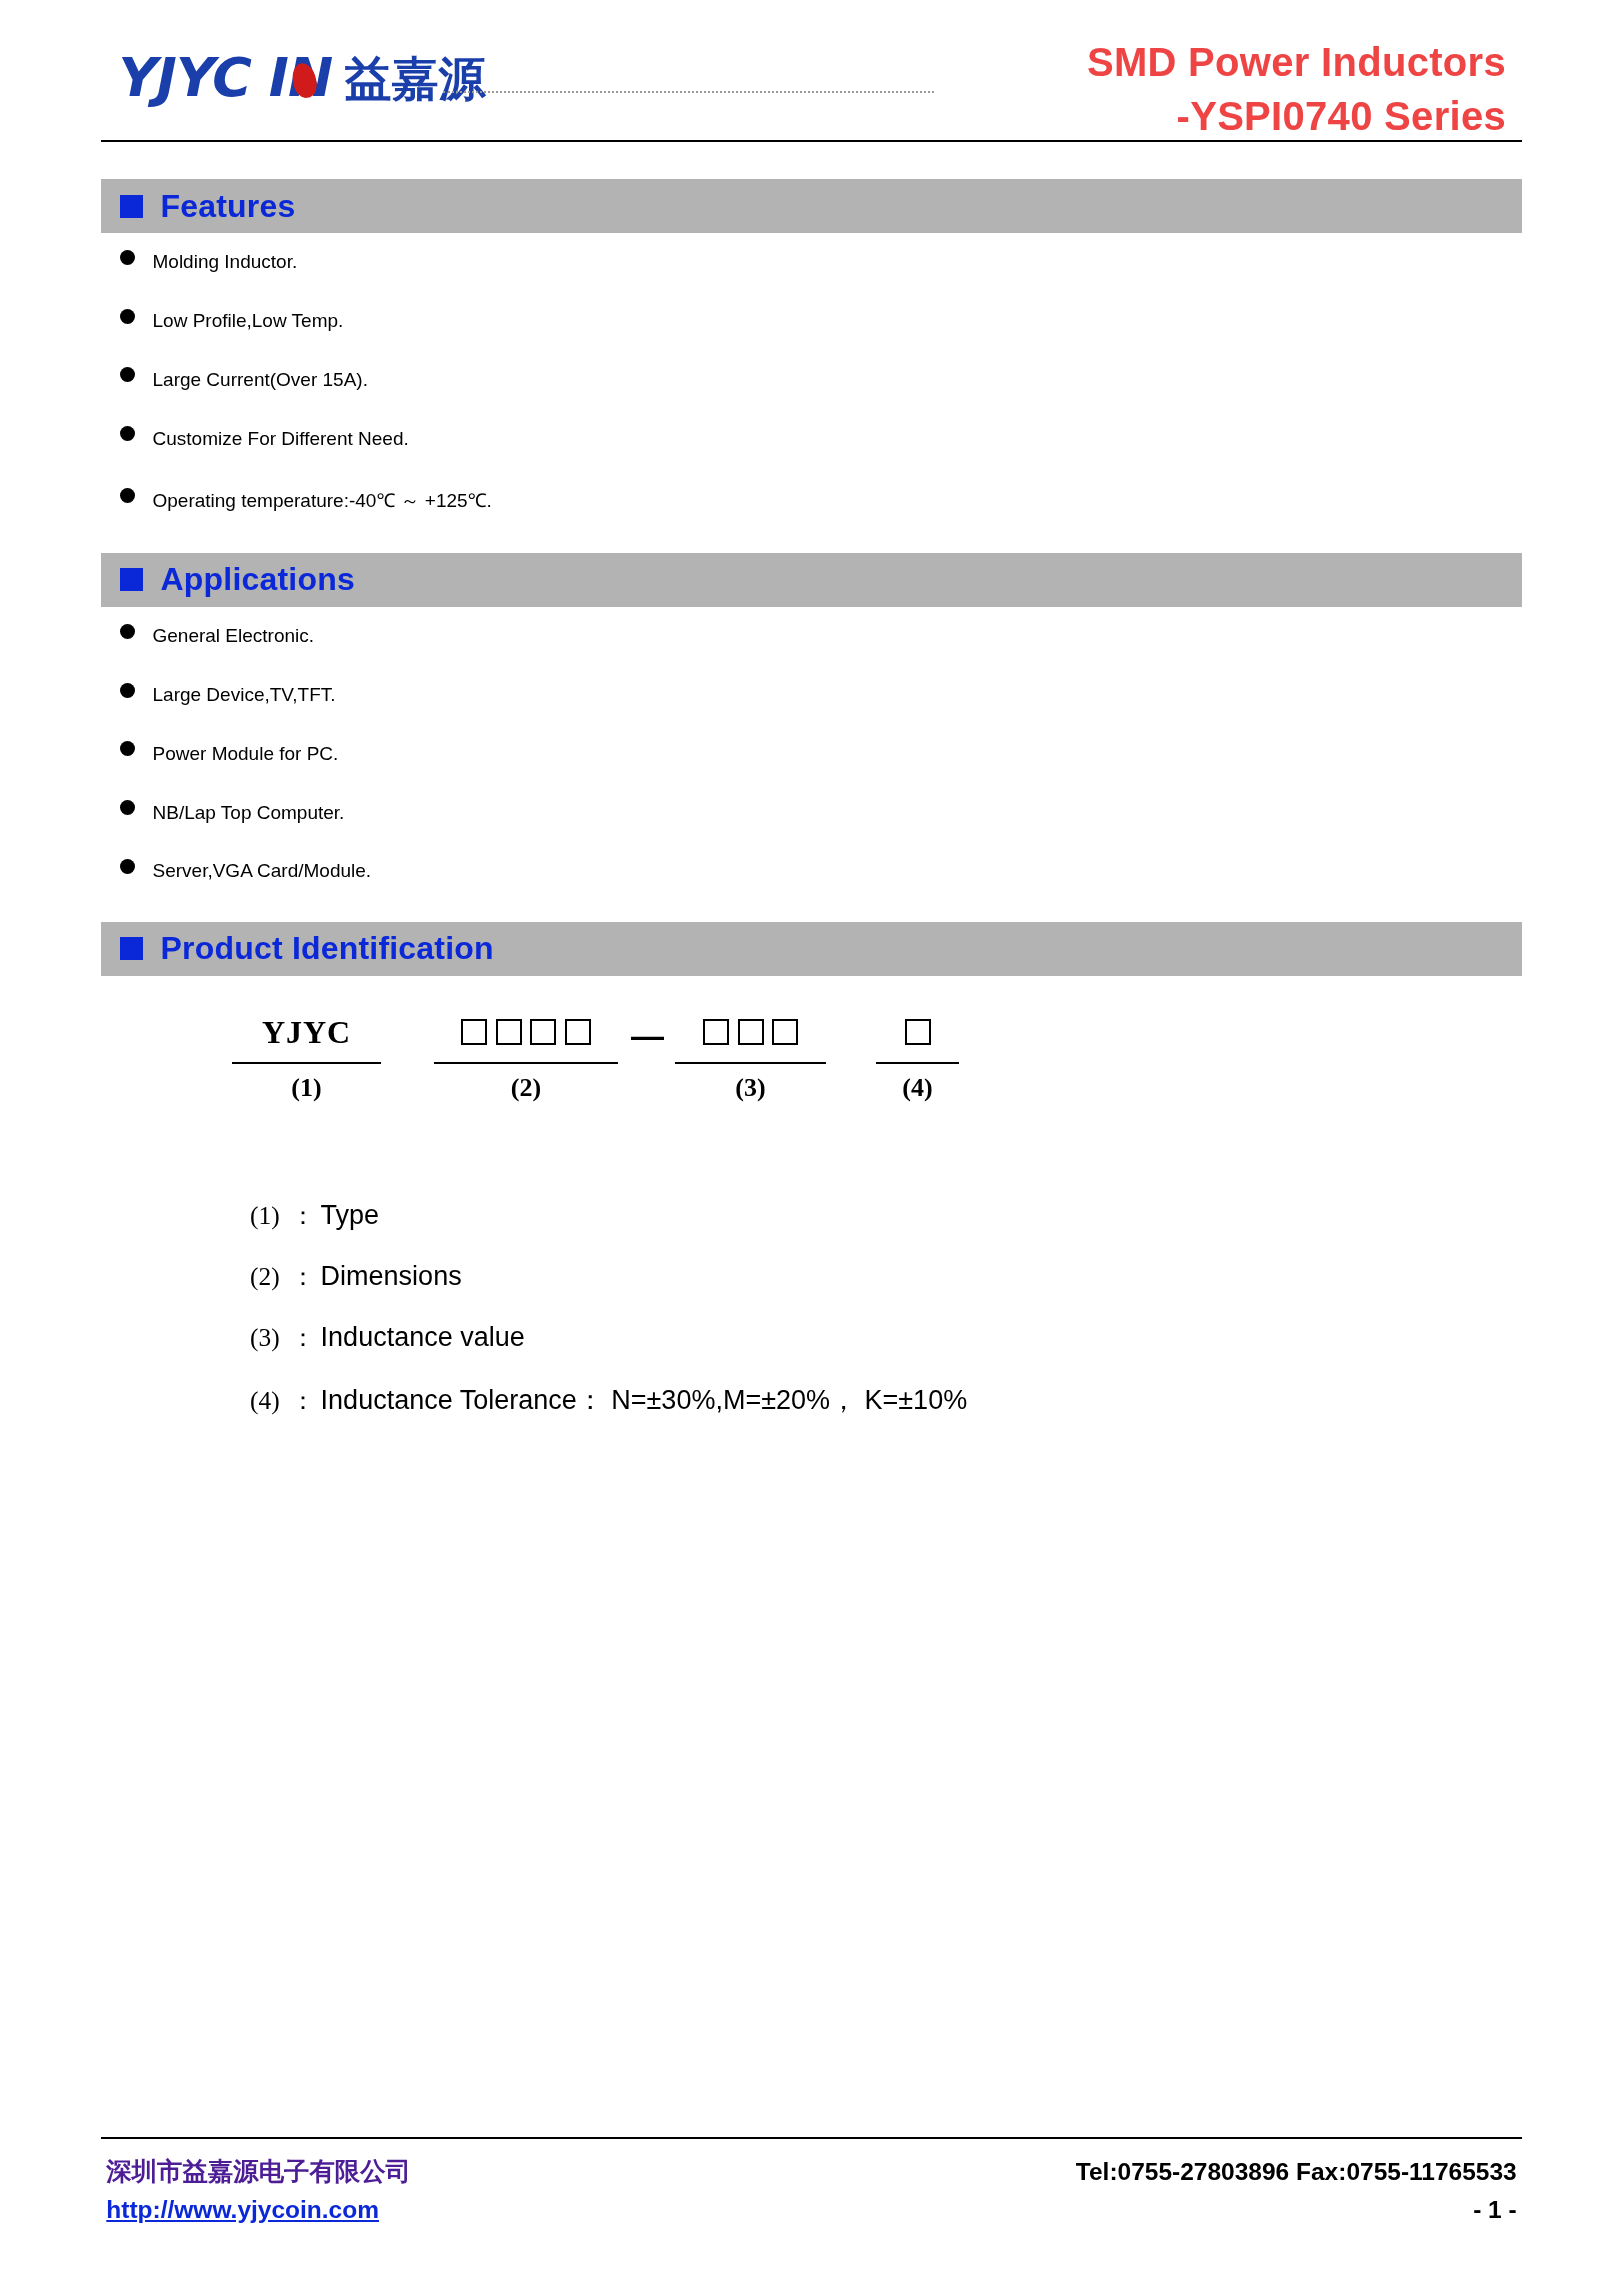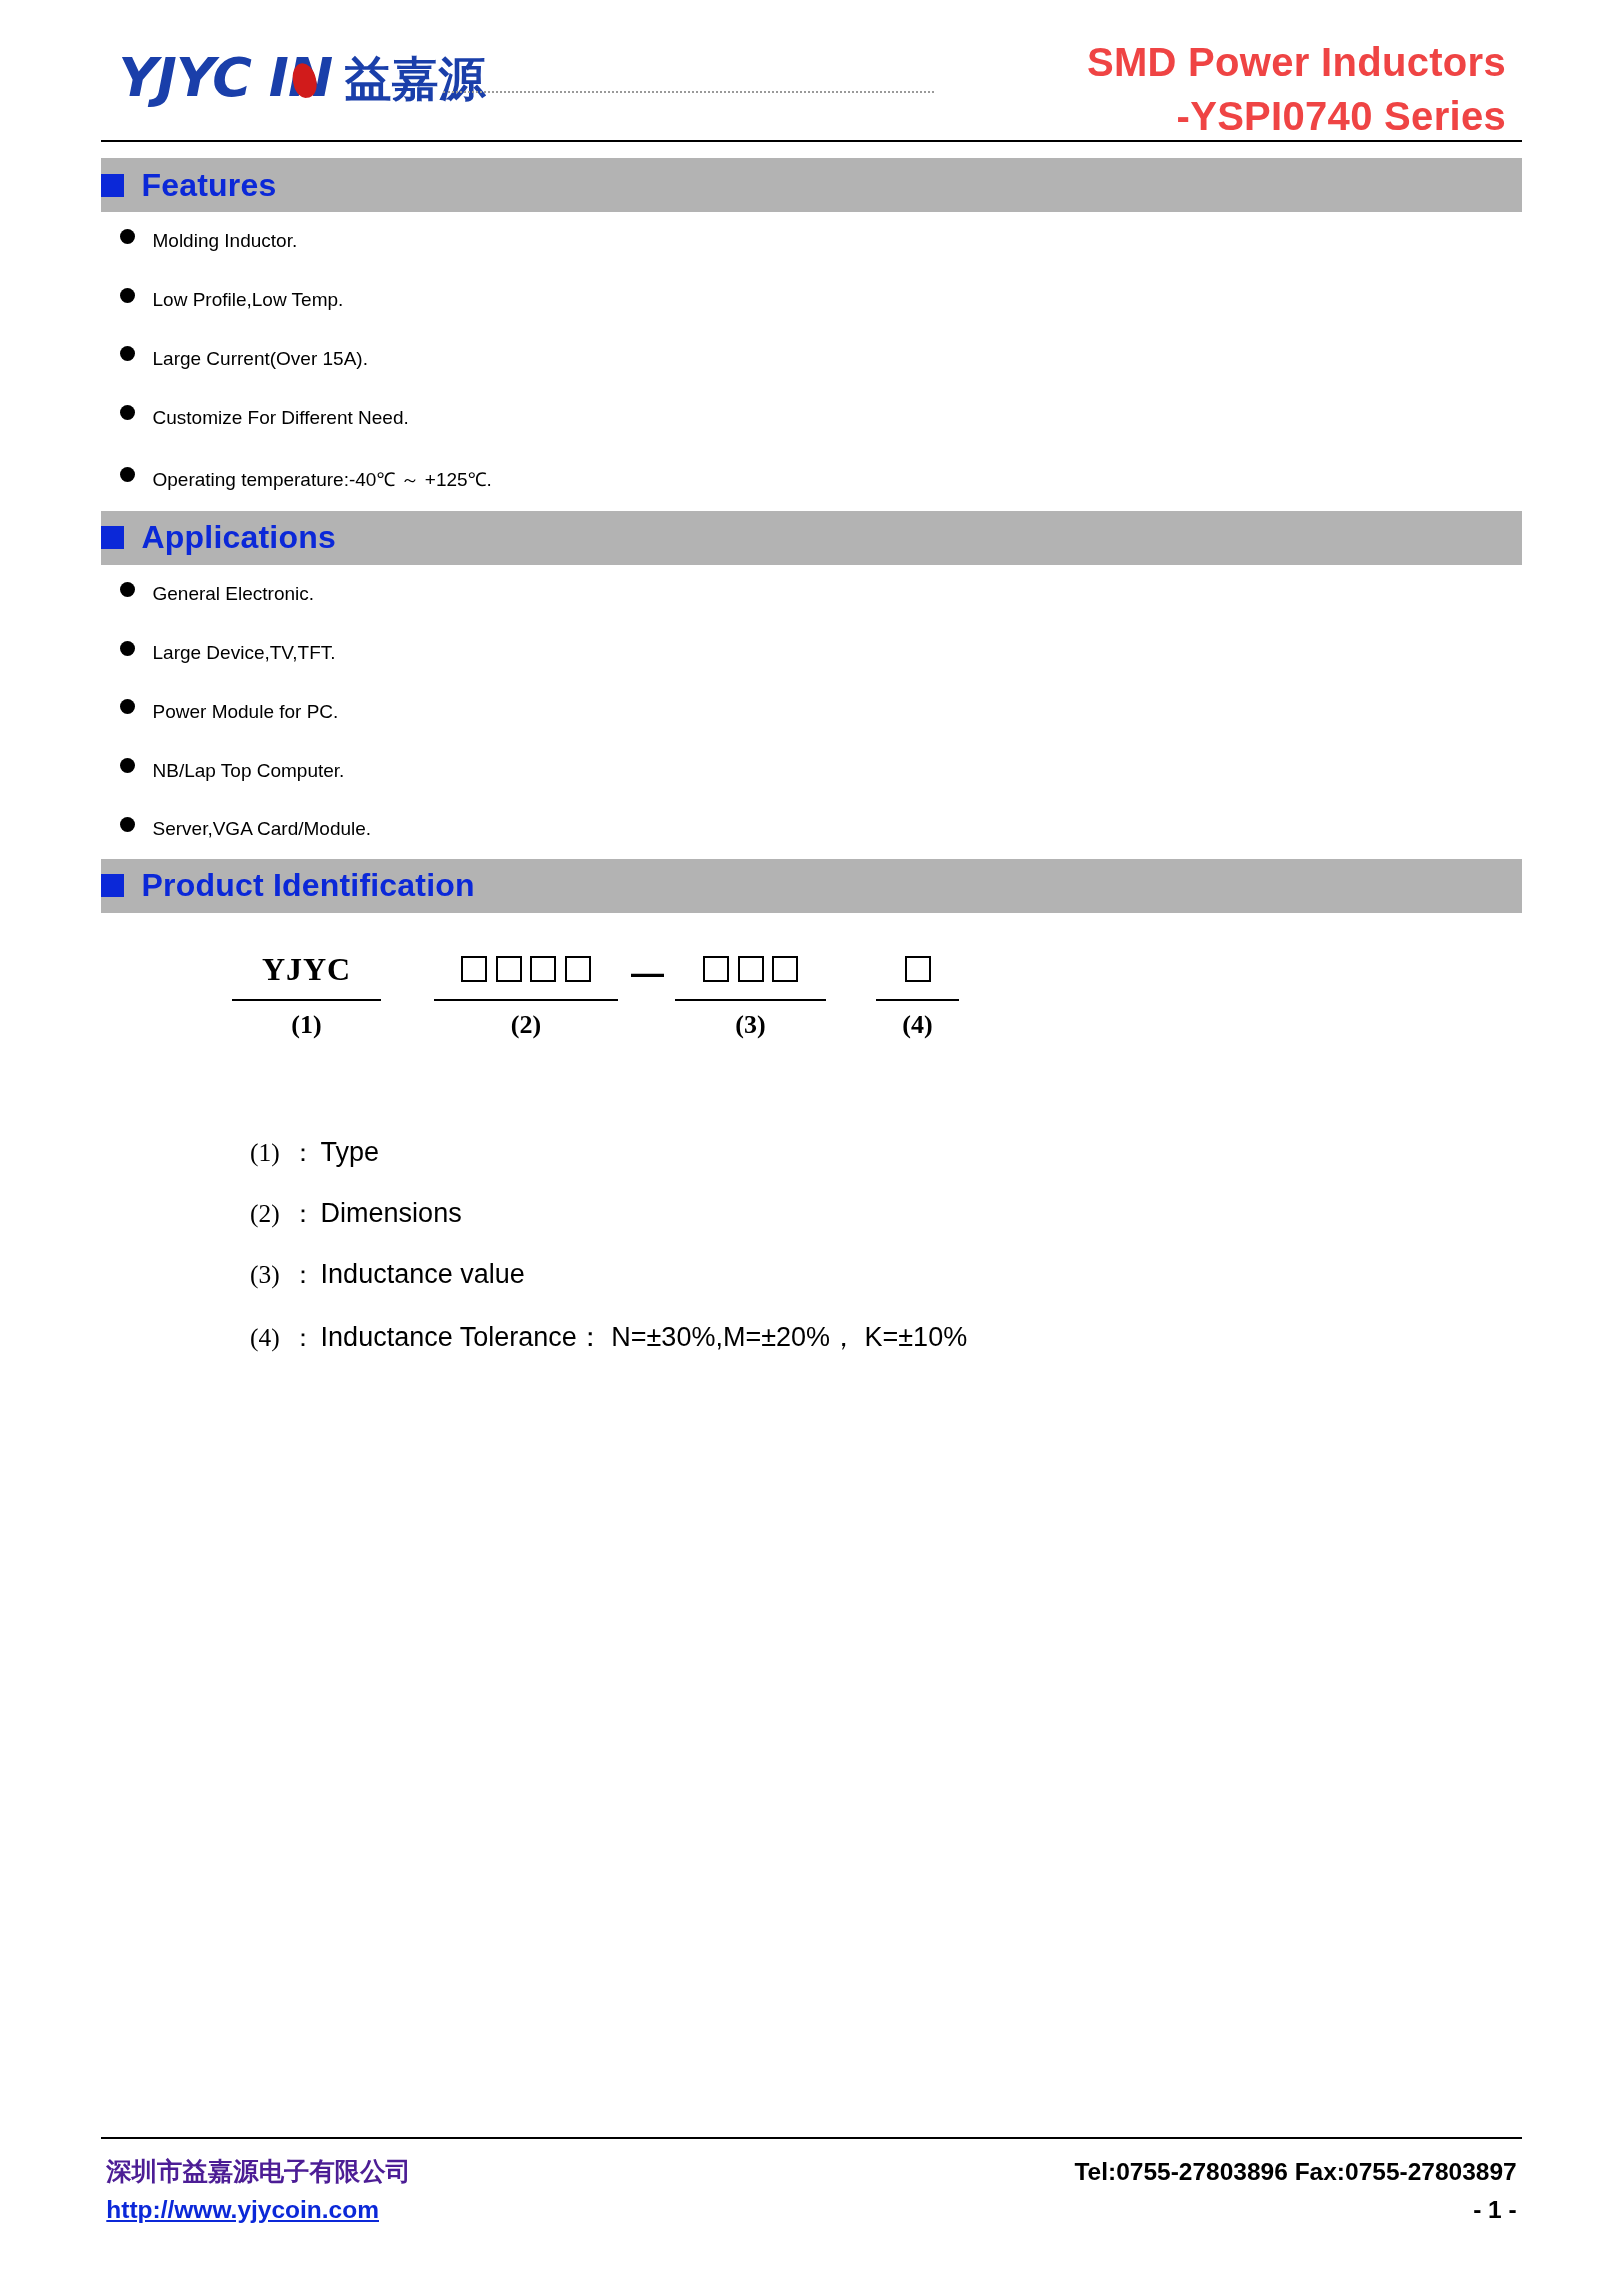--- a/index.html
+++ b/index.html
@@ -92,22 +92,23 @@
     bottom: 16px;
     border-bottom: 2.6px solid #000;
   }
 
   
   .section-bar {
     background: #b3b3b3;
     height: 54px;
     display: flex;
     align-items: center;
+    padding-left: 19px;
     box-sizing: border-box;
-    margin-top: 0;
+    margin-top: 21px;
   }
   .section-square {
     width: 23px;
     height: 23px;
     background: #0b28d8;
     margin-right: 17.5px;
     flex: none;
   }
   .section-title {
     font-size: 32px;
@@ -383,21 +384,21 @@
       <span class="legend-key">(4)</span>
       <span class="legend-colon">：</span>
       <span class="legend-val">Inductance Tolerance： N=±30%,M=±20%， K=±10%</span>
     </div>
   </div>
 
   <div class="footer">
     <div class="footer-rule"></div>
     <div class="footer-row">
       <span class="footer-left-cn">深圳市益嘉源电子有限公司</span>
-      <span class="footer-right">Tel:0755-27803896   Fax:0755-27803897</span>
+      <span class="footer-right">Tel:0755-27803896   Fax:0755-11765533</span>
     </div>
     <div class="footer-row">
       <a class="footer-link" href="#">http://www.yjycoin.com</a>
       <span class="footer-page">- 1 -</span>
     </div>
   </div>
 
 </div>
 
 

